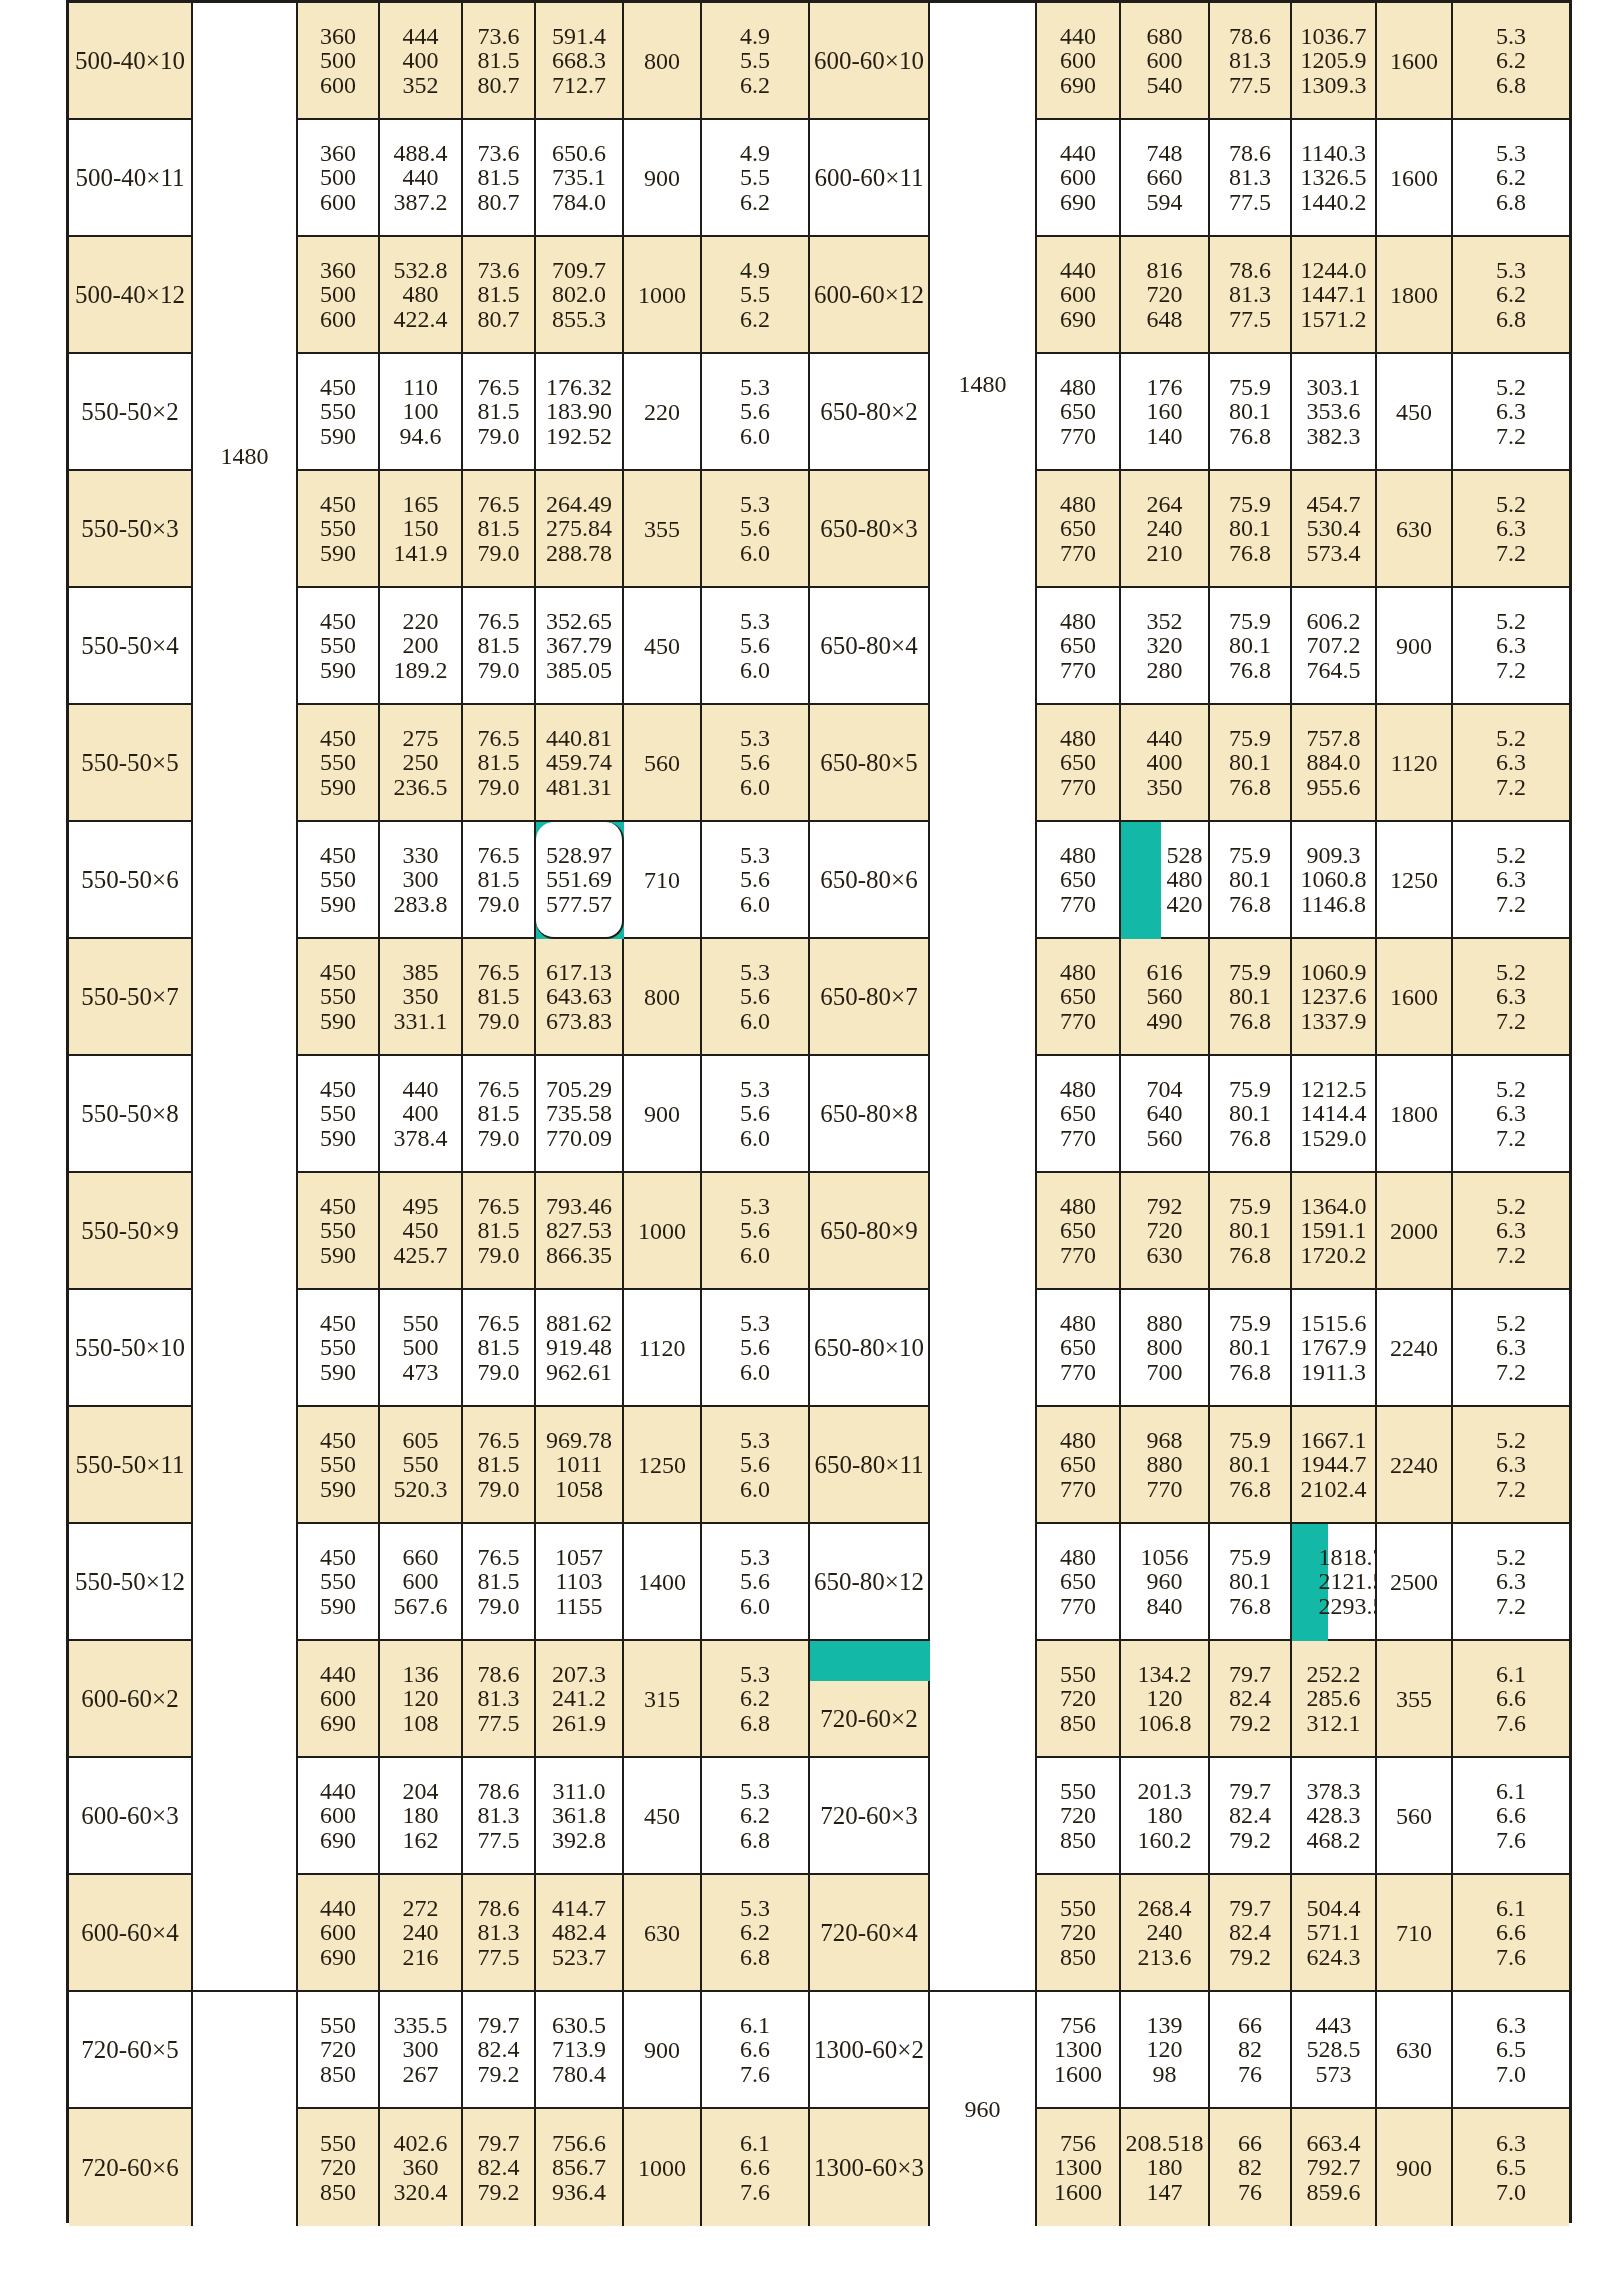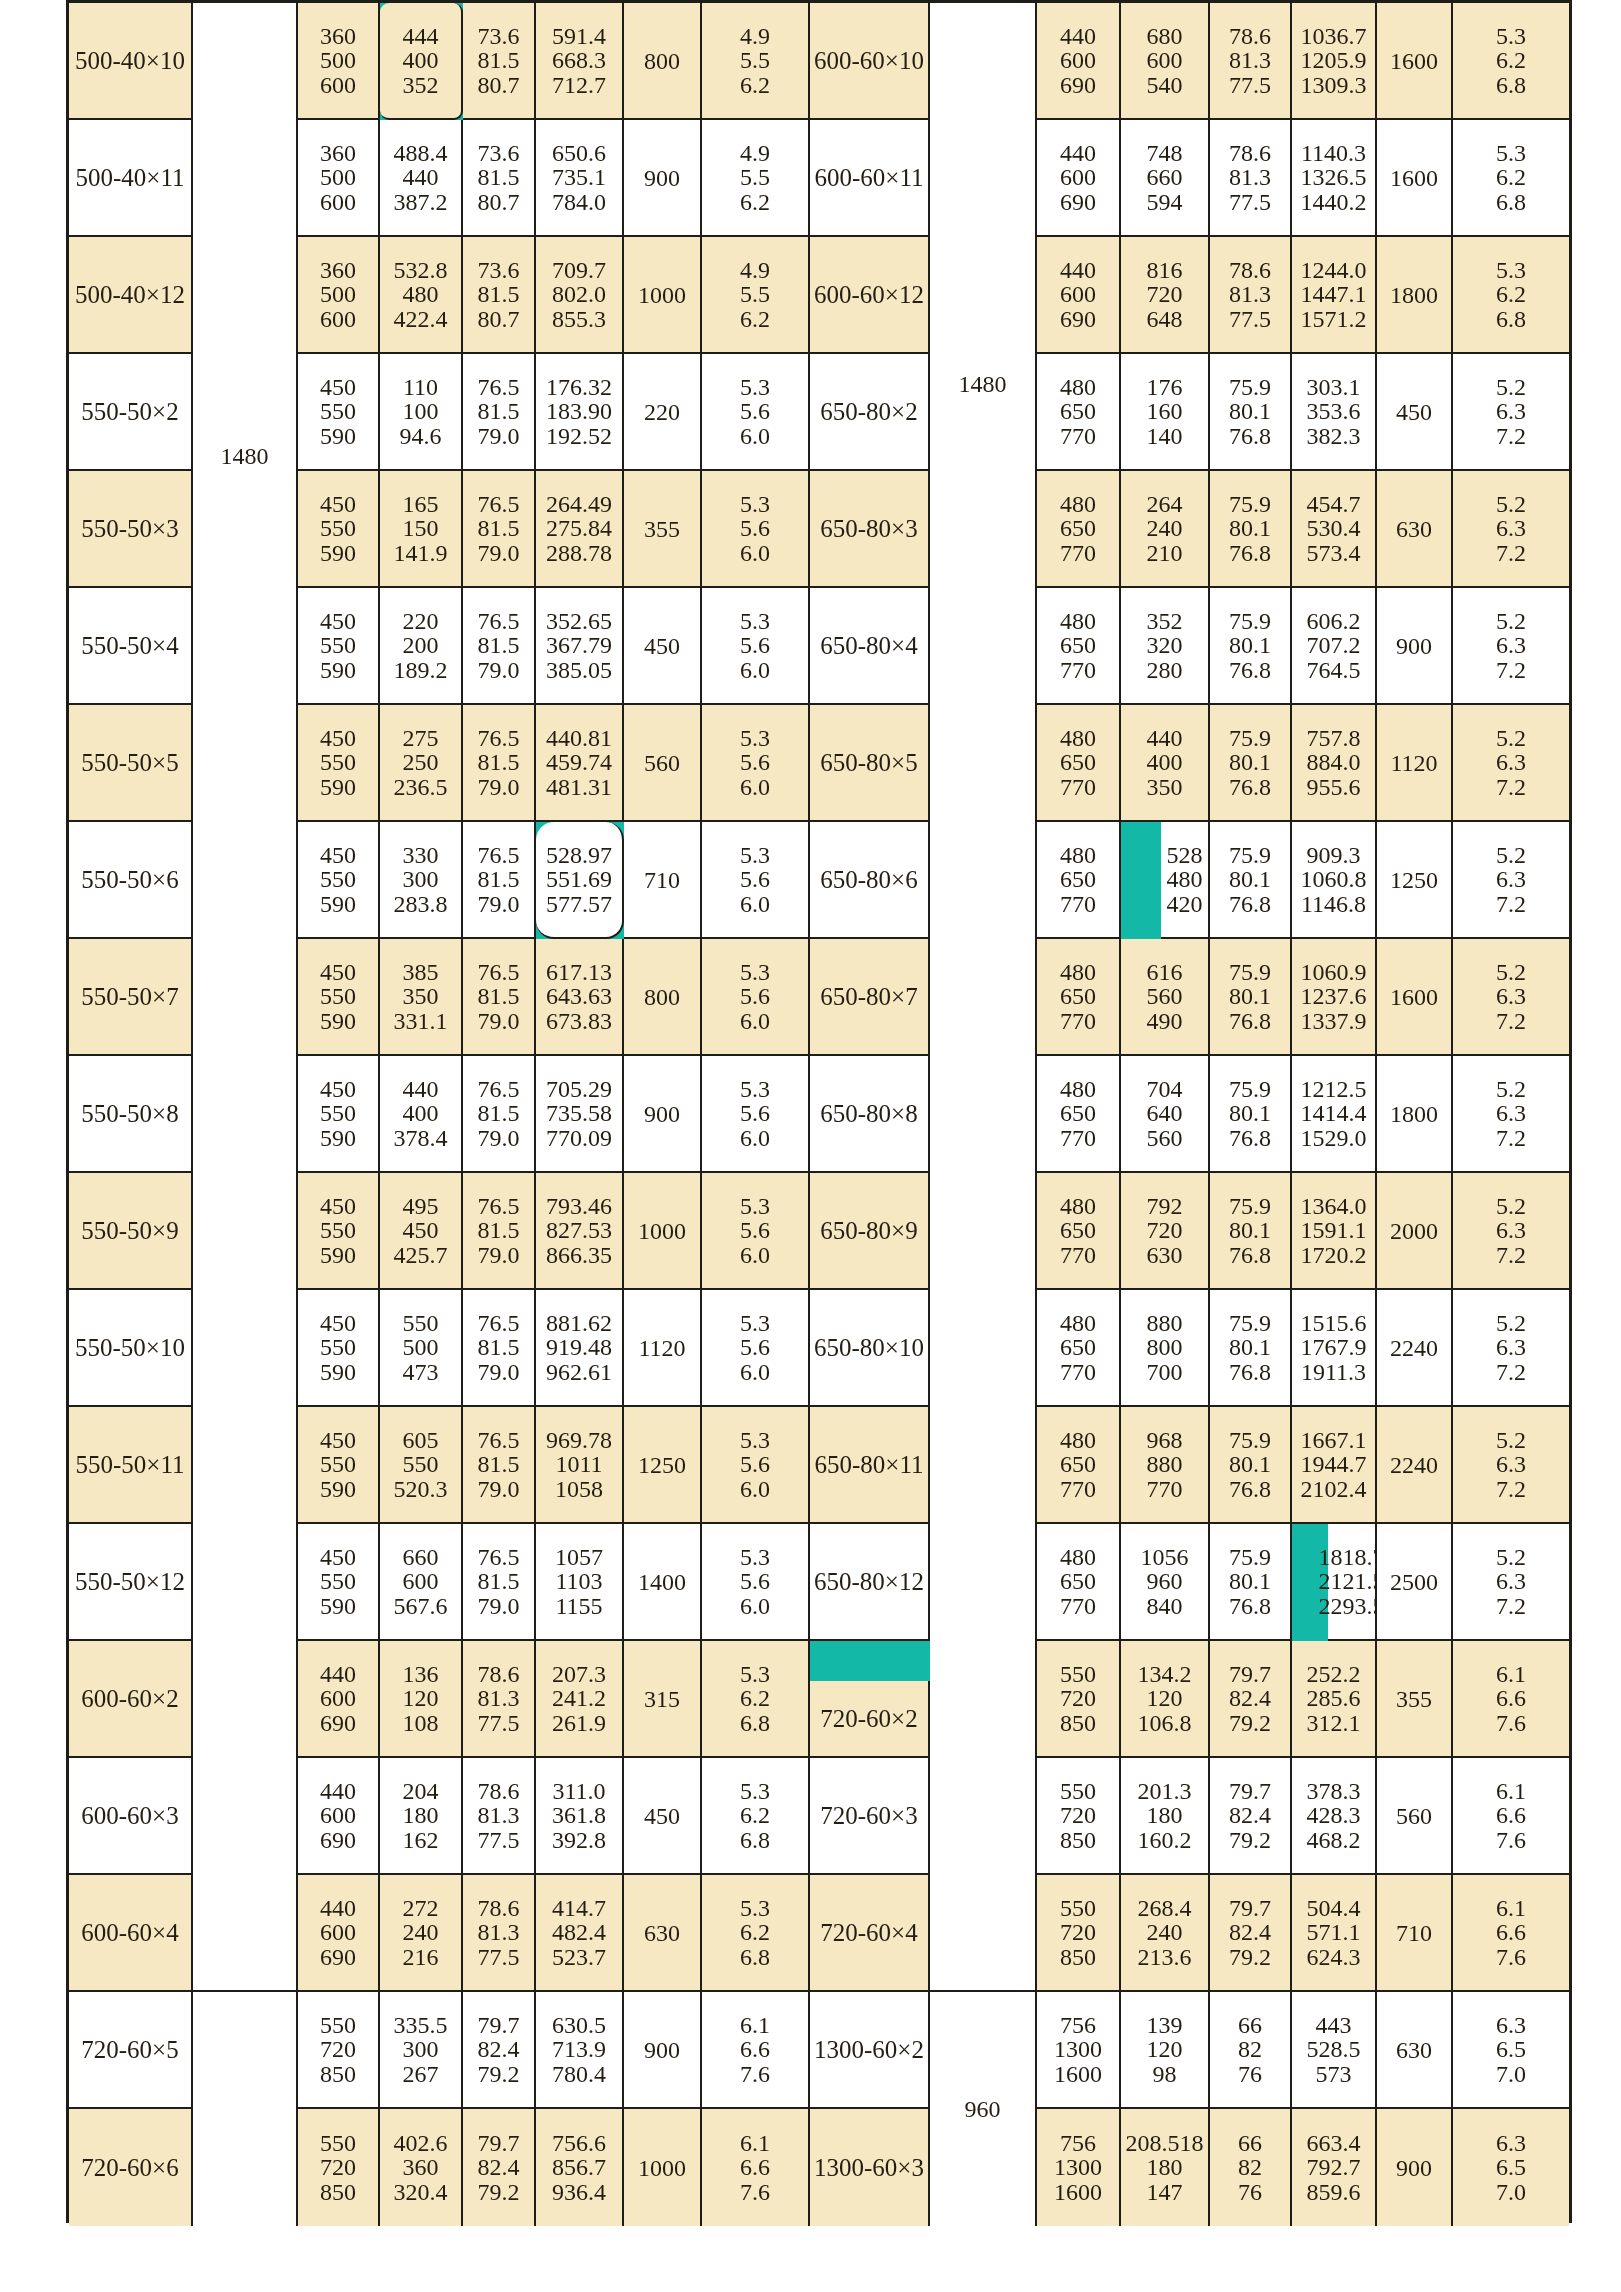--- a/index.html
+++ b/index.html
@@ -57,21 +57,21 @@
 <body>
 
 <div class="page">
   <div class="spec-table" id="spec-table" style="grid-template-columns: 124px 105px 82px 83px 73px 88px 78px 108px 120px 107px 84px 89px 82px 85px 76px 116px;">
       <div class="cell model sh" style="grid-area: 1 / 1;">500-40×10</div>
       <div class="cell sh stack" style="grid-area: 1 / 3;">
         <div>360</div>
         <div>500</div>
         <div>600</div>
       </div>
-      <div class="cell sh stack" style="grid-area: 1 / 4; border-radius: 9px;">
+      <div class="cell sh stack" style="grid-area: 1 / 4;">
         <div>444</div>
         <div>400</div>
         <div>352</div>
       </div>
       <div class="cell sh stack" style="grid-area: 1 / 5;">
         <div>73.6</div>
         <div>81.5</div>
         <div>80.7</div>
       </div>
       <div class="cell sh stack" style="grid-area: 1 / 6;">

